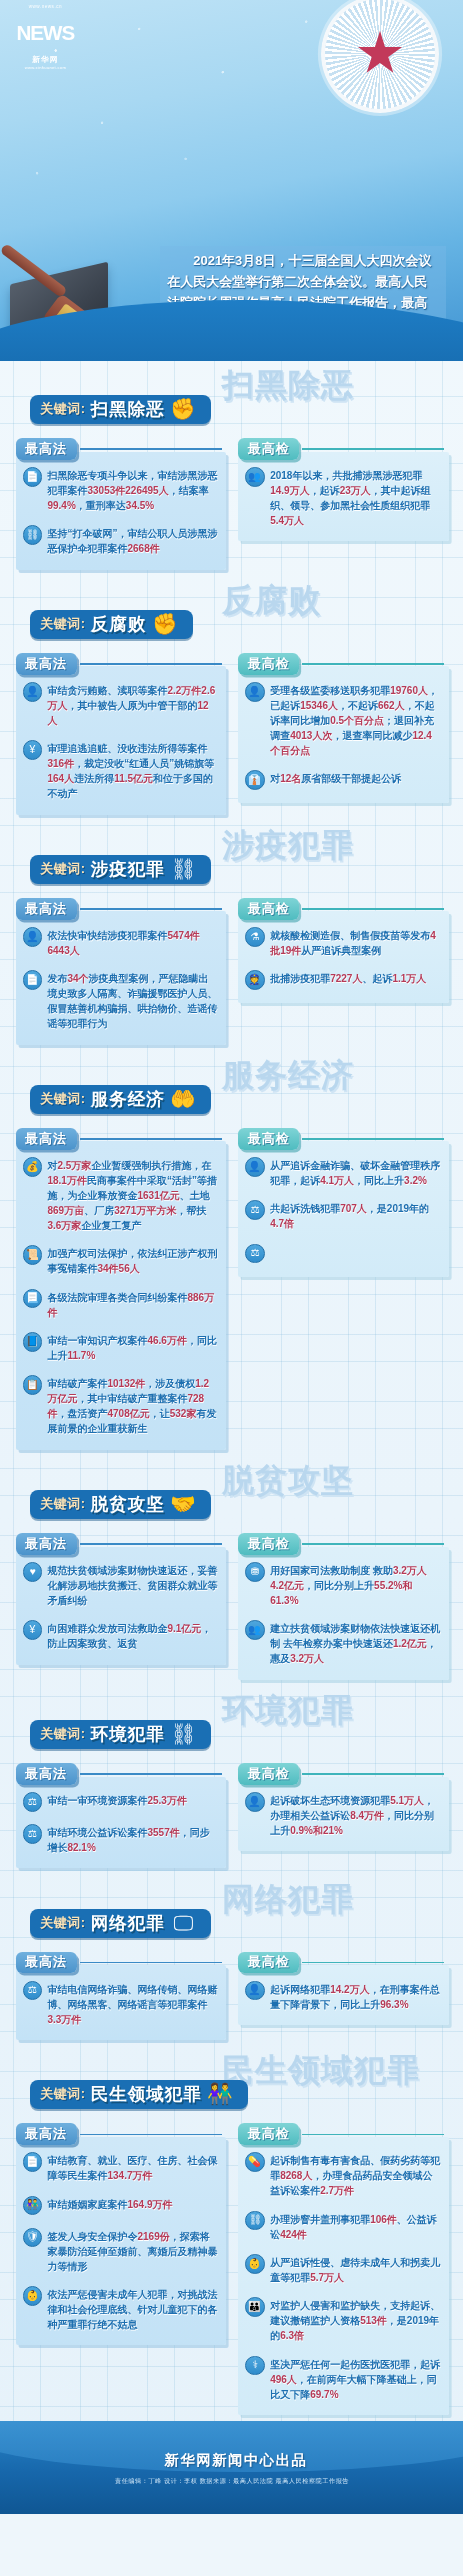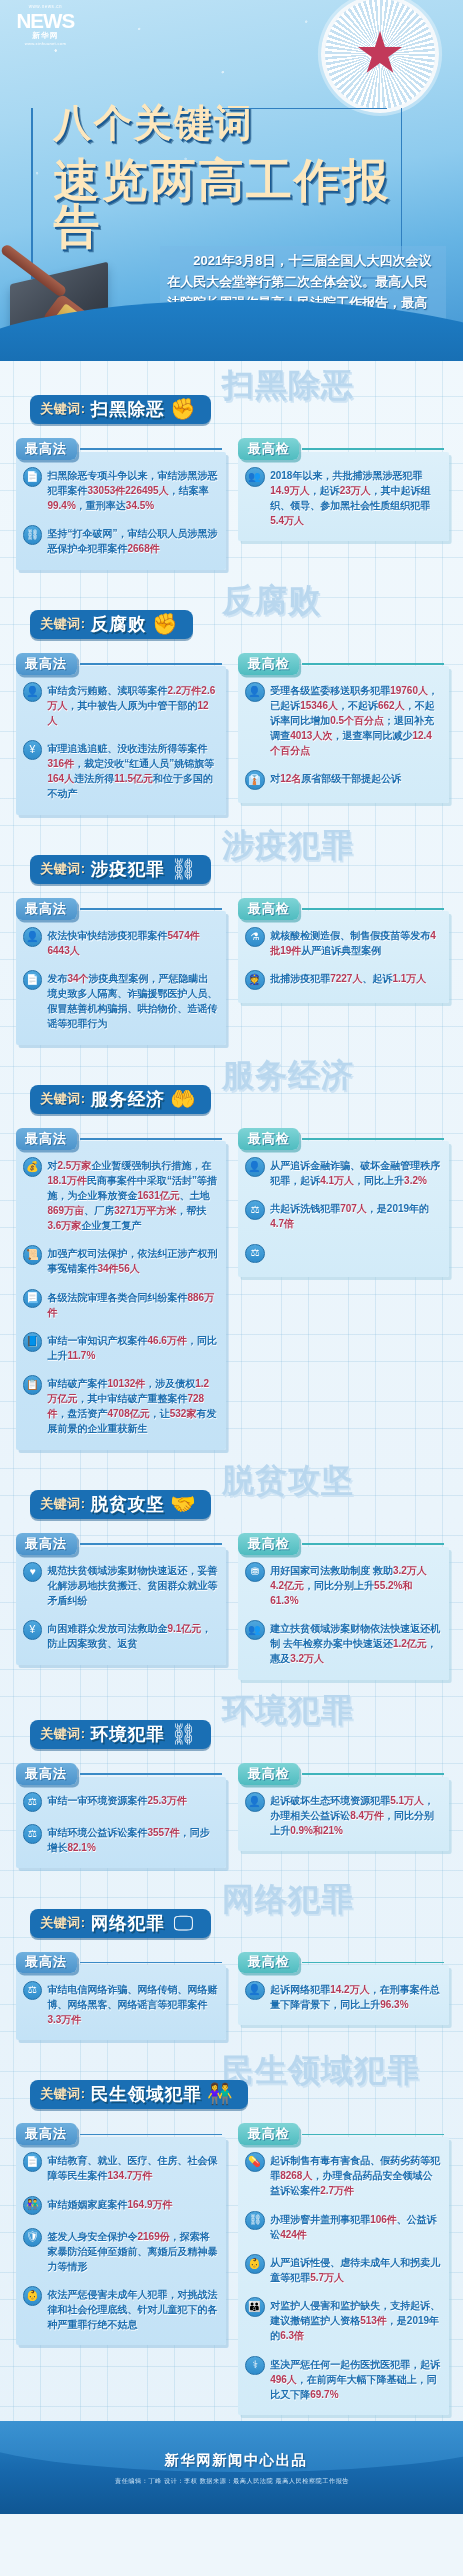--- a/index.html
+++ b/index.html
@@ -23,21 +23,21 @@
       radial-gradient(circle at 12% 14%, rgba(255,255,255,.8) 0 1px, transparent 1.5px),
       radial-gradient(circle at 30% 8%, rgba(255,255,255,.55) 0 1px, transparent 1.5px),
       radial-gradient(circle at 48% 20%, rgba(255,255,255,.6) 0 1px, transparent 1.5px),
       radial-gradient(circle at 66% 6%, rgba(255,255,255,.5) 0 1px, transparent 1.5px),
       radial-gradient(circle at 22% 34%, rgba(255,255,255,.5) 0 1px, transparent 1.5px),
       radial-gradient(circle at 8% 48%, rgba(255,255,255,.45) 0 1px, transparent 1.5px),
       radial-gradient(circle at 40% 44%, rgba(255,255,255,.4) 0 1px, transparent 1.5px);
   }
   .logo{position:absolute;left:14.4px;top:5.2px;width:62px;color:#fff;text-align:center;line-height:1;}
   .logo .u1{font-size:4.6px;letter-spacing:0.5px;color:#fff;opacity:.95;}
-  .logo .big{font-size:20.6px;font-weight:bold;letter-spacing:-1px;margin:1px 0;}
+  .logo .big{font-size:20.6px;font-weight:bold;letter-spacing:-1px;margin:13px 0;}
   .logo .cn{font-size:7.7px;font-weight:bold;letter-spacing:1px;display:block;}
   .logo .u2{font-size:4.1px;letter-spacing:0.3px;margin-top:1.5px;}
   .fan{position:absolute;right:25px;top:-5.2px;width:118px;height:118px;border-radius:50%;
     background:radial-gradient(circle, #fdfdf6 0 52%, #f4f8fb 52% 72%, rgba(255,255,255,.55) 72% 100%);
     box-shadow:0 0 0 3.1px rgba(255,255,255,.35);}
   .fan::before{content:"";position:absolute;inset:4.1px;border-radius:50%;
     background:repeating-conic-gradient(from 0deg, rgba(190,220,240,.85) 0 3deg, rgba(255,255,255,.95) 3deg 6deg);}
   .star{position:absolute;left:50%;top:50%;transform:translate(-50%,-50%);
     width:0;height:0;font-size:46px;color:#c2395a;line-height:0;}
   .star span{position:absolute;left:-23px;top:-23px;width:46px;height:46px;
@@ -132,31 +132,20 @@
     <span class="cn">新华网</span>
     <div class="u2">www.xinhuanet.com</div>
   </div>
 
   <div class="fan">
     <div class="star">
         <span></span>
       </div>
   </div>
 
-  <div class="hero-title">
-    <div class="bracket">
-      <div class="lline"></div>
-        <div class="tline"></div>
-        <div class="tline2"></div>
-      <div class="bline"></div>
-        <div class="bline2"></div>
-      <div class="t1">八个关键词</div>
-      <div class="t2">速览两高工作报告</div>
-    </div>
-  </div>
 
   <div class="gavel">
     <div class="block"></div>
       <div class="handle"></div>
       <div class="head"></div>
       <div class="band"></div>
   </div>
 
   <div class="hero-lead">2021年3月8日，十三届全国人大四次会议在人民大会堂举行第二次全体会议。最高人民法院院长周强作最高人民法院工作报告，最高人民检察院检察长张军作最高人民检察院工作报告。</div>
 

